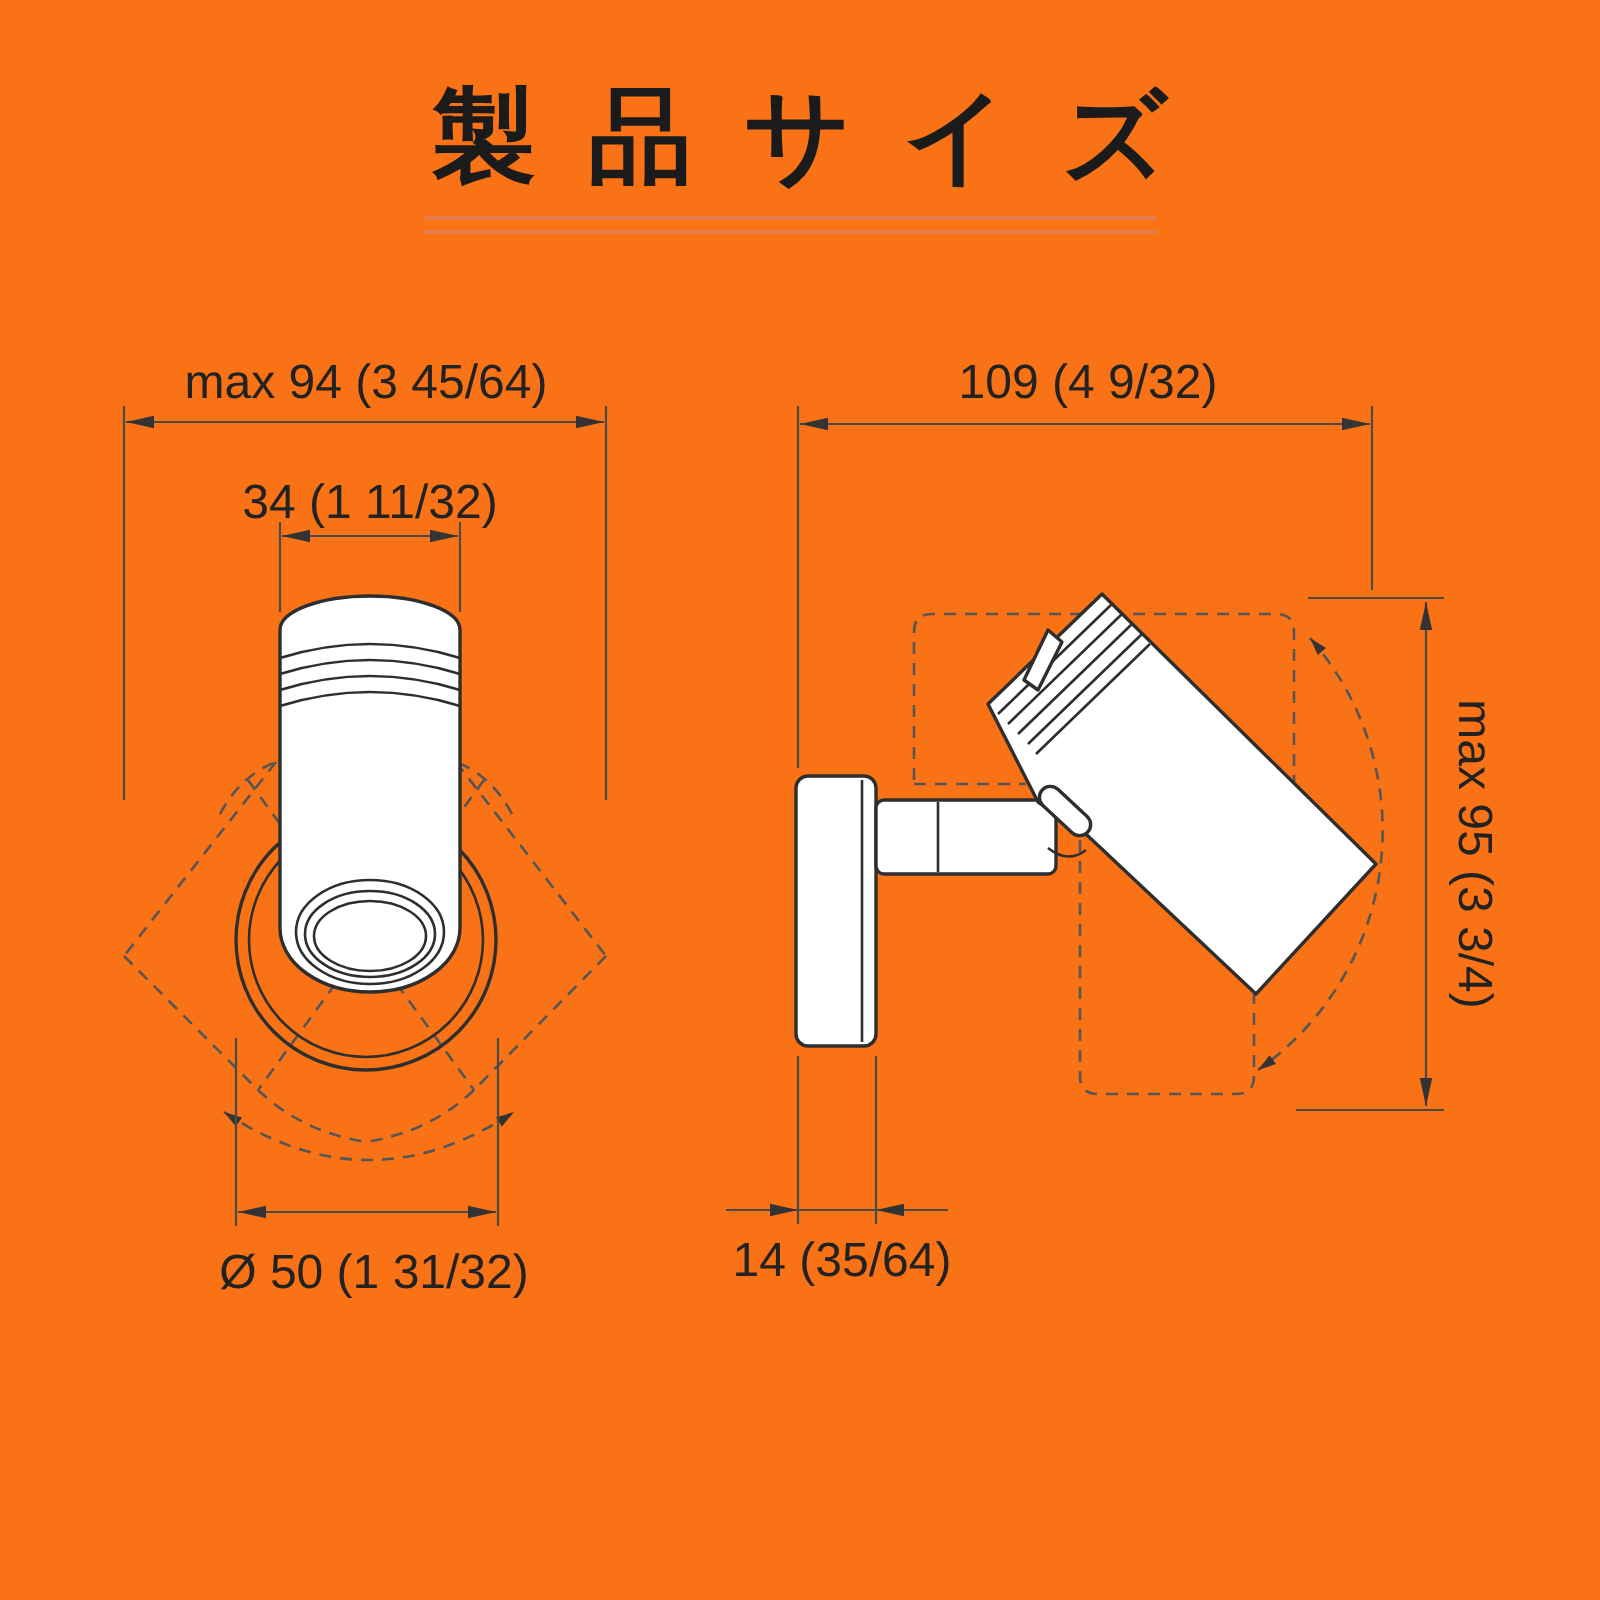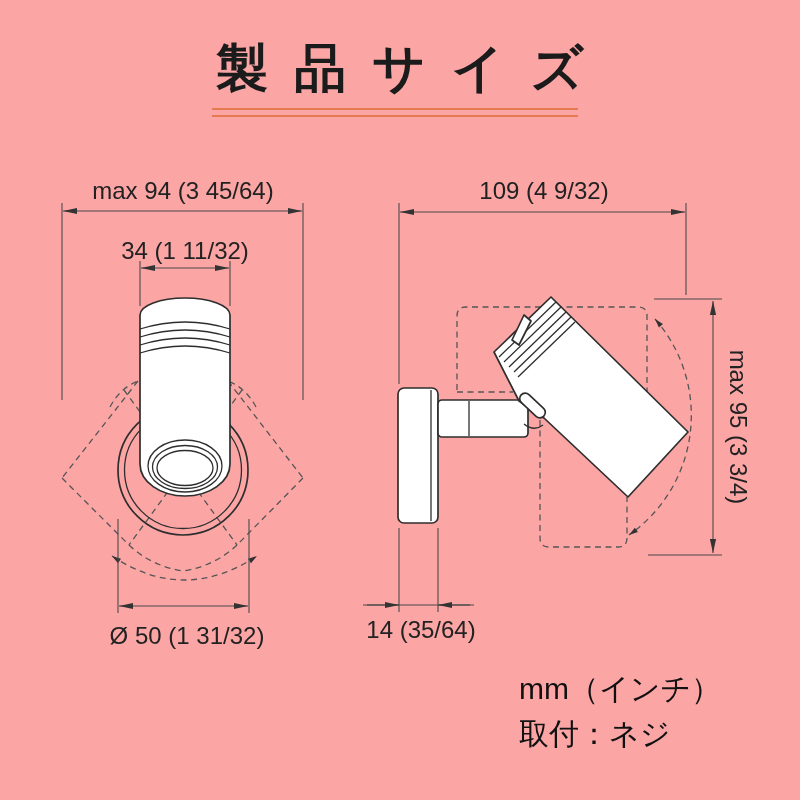--- a/index.html
+++ b/index.html
@@ -1,16 +1,16 @@
 <!DOCTYPE html>
 <html><head>
 <meta charset="utf-8">
 <style>
   html,body{margin:0;padding:0;background:#ffffff;}
-  .page{position:relative;width:800px;height:800px;background:#fca5a5;overflow:hidden;
+  .page{position:relative;width:800px;height:800px;background:#f97316;overflow:hidden;
         font-family:"Liberation Sans",sans-serif;color:#1c1c1c;}
   .title-wrap{position:absolute;top:34px;left:0;width:800px;text-align:center;}
   .title{display:inline-block;font-size:52px;font-weight:700;letter-spacing:26px;
          padding-left:26px;color:#1b1b1b;white-space:nowrap;}
   .rule{position:absolute;left:212px;width:366px;background:#E57B4E;}
   .rule.r1{top:108px;height:1.5px;}
   .rule.r2{top:115px;height:2px;}
   svg{position:absolute;top:0;left:0;}
   svg text{font-family:"Liberation Sans",sans-serif;font-size:24px;fill:#222;}
   .footnotes{position:absolute;left:519px;top:666px;font-size:30px;line-height:45px;color:#111;}
@@ -152,18 +152,14 @@
         <line class="dim" x1="399" y1="528" x2="399" y2="612"></line>
         <line class="dim" x1="438" y1="528" x2="438" y2="612"></line>
         <line class="dim" x1="363" y1="605" x2="474" y2="605"></line>
         <line class="dim" x1="367" y1="605" x2="399" y2="605" marker-end="url(#ae)"></line>
         <line class="dim" x1="470" y1="605" x2="438" y2="605" marker-end="url(#ae)"></line>
         <text x="421" y="638" text-anchor="middle">14 (35/64)</text>
       </g>
     </g>
   </svg>
 
-  <div class="footnotes">
-    <div>mm（インチ）</div>
-    <div>取付：ネジ</div>
-  </div>
 
 </div>
 
 </body></html>

